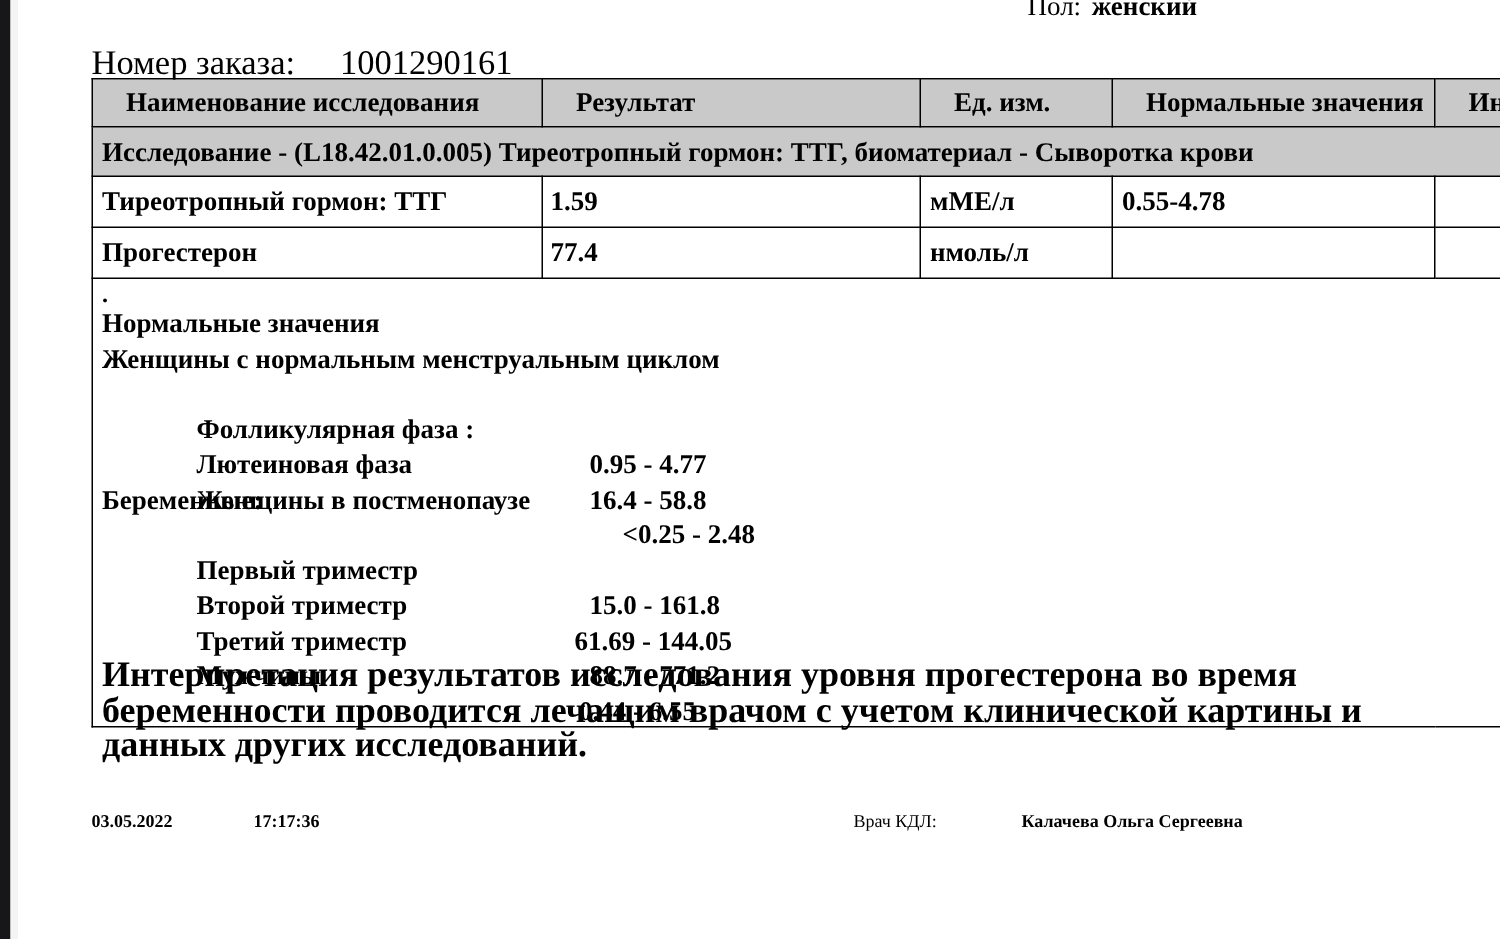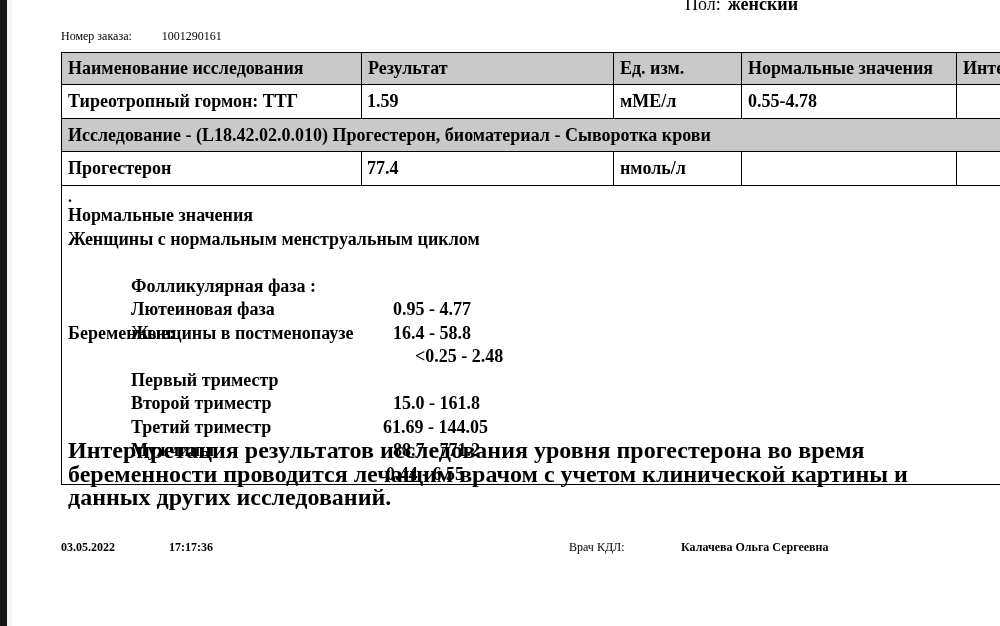--- a/index.html
+++ b/index.html
@@ -61,21 +61,21 @@
   .gender-label { font-weight: normal; }
   .gender-value { font-weight: bold; margin-left: 7px; }
 
   
   .order-line {
     position: absolute;
     left: 61px;
     top: 29px;
     width: 939px;
     height: 23px;
-    font-size: 12px;
+    font-size: 23px;
     white-space: nowrap;
   }
   .order-line .ol-label { }
   .order-line .ol-value { margin-left: 30px; }
 
   
   .tbl {
     position: absolute;
     left: 61px;
     top: 52px;
@@ -95,20 +95,21 @@
   .tbl .c2 { width: 252px; }
   .tbl .c3 { width: 128px; }
   .tbl .c4 { width: 215px; }
   .tbl .c5 { width: 44px; }
 
   .hdr-row td {
     background: #c9c9c9;
     height: 31px;
     font-weight: bold;
     font-size: 18px;
+    padding-left: 16px;
   }
   .hdr-row td > span { display: block; padding: 0 0 0 6px; }
 
   .sect-row td {
     background: #c9c9c9;
     height: 32px;
     font-weight: bold;
   }
   .sect-row td > span { display: block; padding: 0 0 0 6px; white-space: nowrap; }
 
@@ -198,44 +199,44 @@
             <span>Ед. изм.</span>
           </td>
         <td>
             <span>Нормальные значения</span>
           </td>
         <td>
             <span>Интер</span>
           </td>
       </tr>
 
-
-      <tr class="data-row">
-        <td>
-            <span>Тиреотропный гормон: ТТГ</span>
-          </td>
-        <td>
-            <span class="val">1.59</span>
-          </td>
-        <td>
-            <span>мМЕ/л</span>
-          </td>
-        <td>
-            <span>0.55-4.78</span>
-          </td>
-        <td>
-            <span></span>
-          </td>
-      </tr>
-
       <tr class="sect-row">
         <td colspan="5">
-            <span>Исследование - (L18.42.02.0.010) Прогестерон, биоматериал - Сыворотка крови</span>
-          </td>
-      </tr>
+            <span>Исследование - (L18.42.01.0.005) Тиреотропный гормон: ТТГ, биоматериал - Сыворотка крови</span>
+          </td>
+      </tr>
+
+      <tr class="data-row">
+        <td>
+            <span>Тиреотропный гормон: ТТГ</span>
+          </td>
+        <td>
+            <span class="val">1.59</span>
+          </td>
+        <td>
+            <span>мМЕ/л</span>
+          </td>
+        <td>
+            <span>0.55-4.78</span>
+          </td>
+        <td>
+            <span></span>
+          </td>
+      </tr>
+
 
       <tr class="data-row">
         <td>
             <span>Прогестерон</span>
           </td>
         <td>
             <span class="val">77.4</span>
           </td>
         <td>
             <span>нмоль/л</span>

